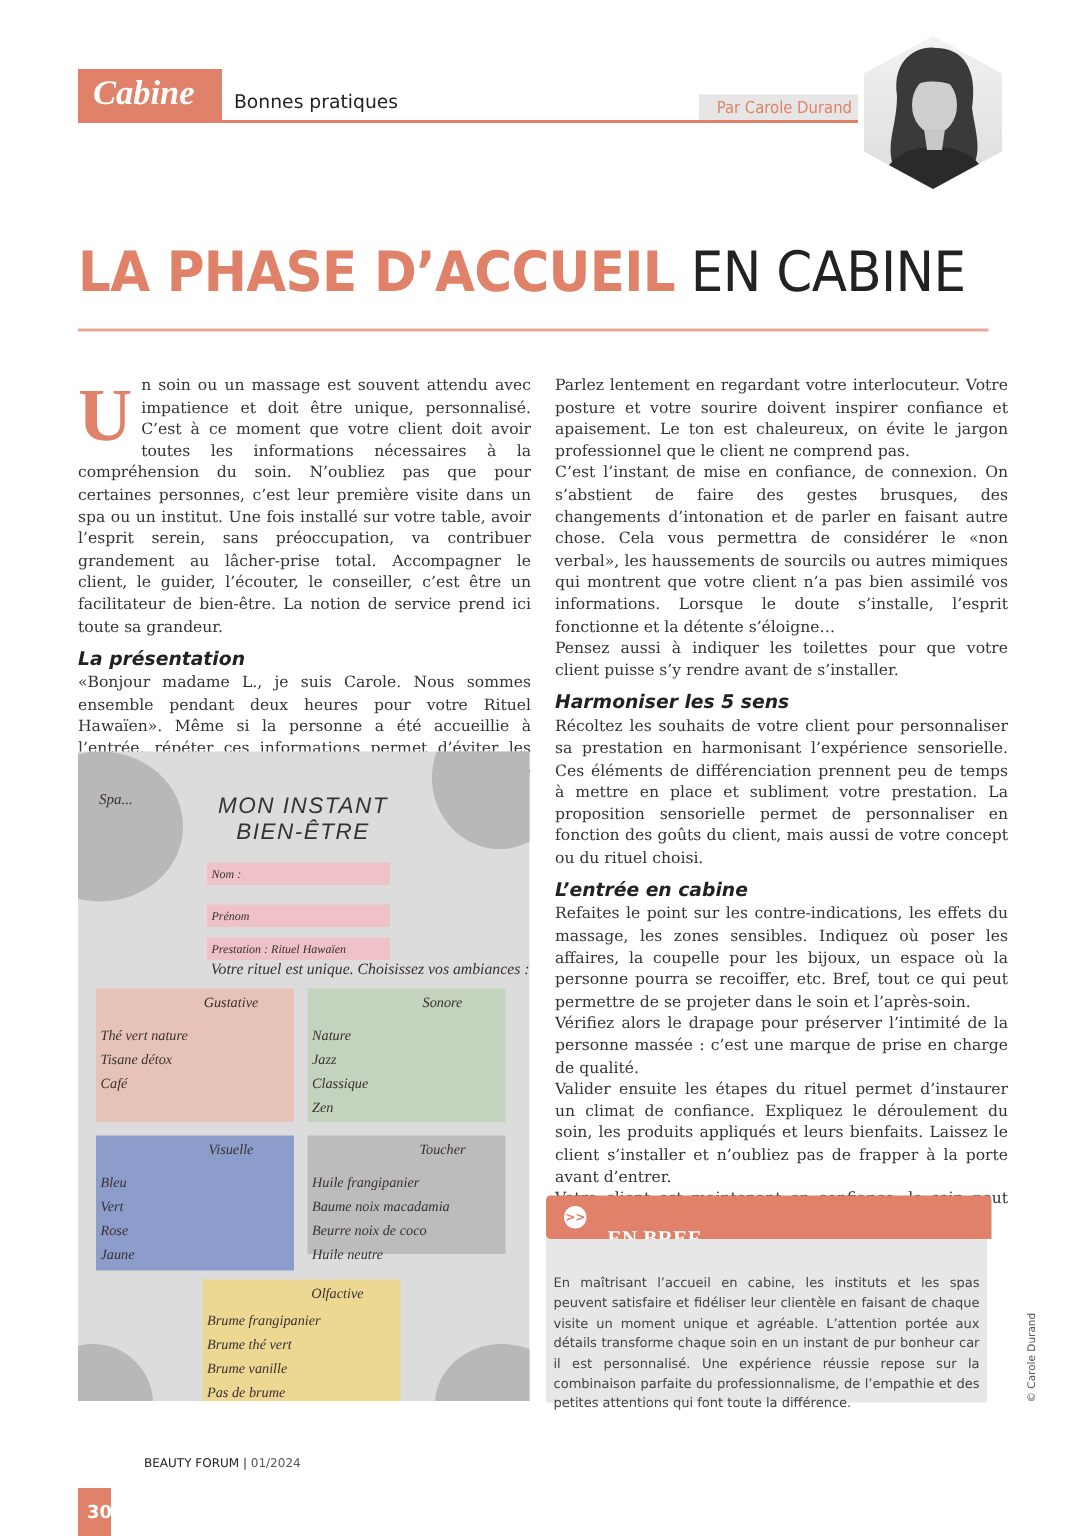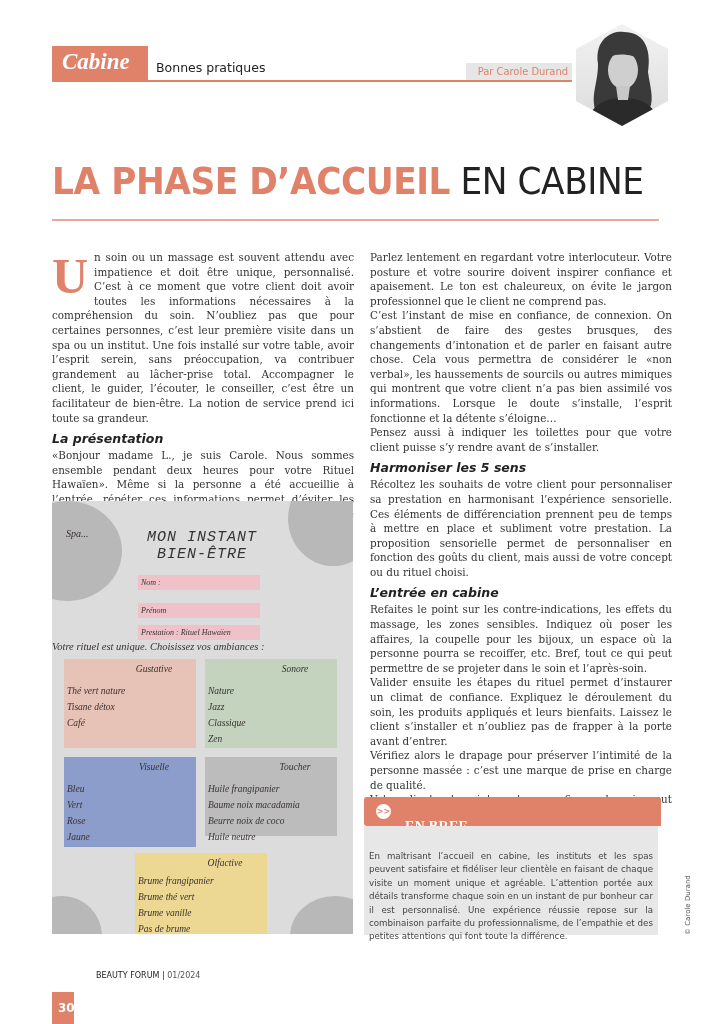--- a/index.html
+++ b/index.html
@@ -25,23 +25,23 @@
   .col-left { left:52px; top:250px; width:302px; }
   .col-right { left:370px; top:250px; width:302px; }
   .dropcap { float:left; font-family:"Liberation Serif", serif; font-weight:bold; font-size:50px; line-height:40px; color:#e0826a; margin:6px 6px 0 0; }
   h3 { margin:6px 0 1px 0; font-family:"DejaVu Sans", sans-serif; font-style:italic; font-weight:bold; font-size:12.5px; color:#222; line-height:16px; }
   .endmark { display:inline-block; width:7px; height:7px; background:#222; margin-left:3px; vertical-align:0; }
 
   
   .form { position:absolute; left:52px; top:501px; width:301px; height:433px; background:#dcdcdc; overflow:hidden; font-family:"Liberation Serif", serif; font-style:italic; color:#3a3030; }
   .circle { position:absolute; border-radius:50%; background:#b8b8b8; }
   .form .spa { position:absolute; left:14px; top:27px; font-size:10px; }
-  .form .ftitle { position:absolute; left:70px; top:28px; width:160px; text-align:center; font-family:Liberation Mono, monospace; font-style:italic; font-size:15px; line-height:17px; color:#333; letter-spacing:1px; }
+  .form .ftitle { position:absolute; left:70px; top:28px; width:160px; text-align:center; font-family:Liberation Sans, sans-serif; font-style:italic; font-size:15px; line-height:17px; color:#333; letter-spacing:1px; }
   .field { position:absolute; left:86px; width:122px; height:15px; background:#eec2c8; font-size:8px; line-height:15px; padding-left:3px; box-sizing:border-box; }
-  .form .choose { position:absolute; left:0; width:301px; top:140px; text-align:left; font-size:10.5px; }
+  .form .choose { position:absolute; left:0; width:301px; top:140px; text-align:right; font-size:10.5px; }
   .box { position:absolute; font-size:9.5px; line-height:16px; }
   .box .bh { text-align:center; font-size:9.5px; margin-top:2px; margin-bottom:6px;padding-left:48px; }
   .box .bi { padding-left:3px; }
 
   
   .bref-head { position:absolute; left:364px; top:797px; width:297px; height:29px; background:#e0826a; border-radius:3px 3px 0 3px; }
   .bref-icon { position:absolute; left:12px; top:7px; width:15px; height:15px; border-radius:50%; background:#fff; color:#e0826a; font-size:8px; line-height:15px; text-align:center; font-family:"DejaVu Sans", sans-serif; font-weight:bold; }
   .bref-title { position:absolute; left:41px; top:6px; font-family:"Liberation Serif", serif; font-weight:bold; font-size:14px; color:#fff; letter-spacing:0.3px;margin-top:16px; }
   .bref-body { position:absolute; left:364px; top:826px; width:294px; height:109px; background:#e7e7e7; padding:24px 5px 0 5px; box-sizing:border-box; font-family:"DejaVu Sans", sans-serif; font-size:8.7px; line-height:13.4px; text-align:justify; color:#444; }
 
@@ -144,22 +144,22 @@
 </div>
 
 <div class="col col-right">
   <p>Parlez lentement en regardant votre interlocuteur. Votre posture et votre sourire doivent inspirer confiance et apaisement. Le ton est chaleureux, on évite le jargon professionnel que le client ne comprend pas.</p>
   <p>C’est l’instant de mise en confiance, de connexion. On s’abstient de faire des gestes brusques, des changements d’intonation et de parler en faisant autre chose. Cela vous permettra de considérer le «non verbal», les haussements de sourcils ou autres mimiques qui montrent que votre client n’a pas bien assimilé vos informations. Lorsque le doute s’installe, l’esprit fonctionne et la détente s’éloigne…</p>
   <p>Pensez aussi à indiquer les toilettes pour que votre client puisse s’y rendre avant de s’installer.</p>
   <h3>Harmoniser les 5 sens</h3>
   <p>Récoltez les souhaits de votre client pour personnaliser sa prestation en harmonisant l’expérience sensorielle. Ces éléments de différenciation prennent peu de temps à mettre en place et subliment votre prestation. La proposition sensorielle permet de personnaliser en fonction des goûts du client, mais aussi de votre concept ou du rituel choisi.</p>
   <h3>L’entrée en cabine</h3>
   <p>Refaites le point sur les contre-indications, les effets du massage, les zones sensibles. Indiquez où poser les affaires, la coupelle pour les bijoux, un espace où la personne pourra se recoiffer, etc. Bref, tout ce qui peut permettre de se projeter dans le soin et l’après-soin.</p>
+  <p>Vérifiez alors le drapage pour préserver l’intimité de la personne massée : c’est une marque de prise en charge de qualité.</p>
   <p>Valider ensuite les étapes du rituel permet d’instaurer un climat de confiance. Expliquez le déroulement du soin, les produits appliqués et leurs bienfaits.  Laissez le client s’installer et n’oubliez pas de frapper à la porte avant d’entrer.</p>
-  <p>Vérifiez alors le drapage pour préserver l’intimité de la personne massée : c’est une marque de prise en charge de qualité.</p>
   <p><span>Votre client est maintenant en confiance, le soin peut commencer.</span><span class="endmark"></span></p>
 </div>
 
 <div class="bref-head">
   <div class="bref-icon">&gt;&gt;</div>
   <div class="bref-title">EN BREF</div>
 </div>
 <div class="bref-body">En maîtrisant l’accueil en cabine, les instituts et les spas peuvent satisfaire et fidéliser leur clientèle en faisant de chaque visite un moment unique et agréable. L’attention portée aux détails transforme chaque soin en un instant de pur bonheur car il est personnalisé. Une expérience réussie repose sur la combinaison parfaite du professionnalisme, de l’empathie et des petites attentions qui font toute la différence.</div>
 
 <div class="credit">© Carole Durand</div>

